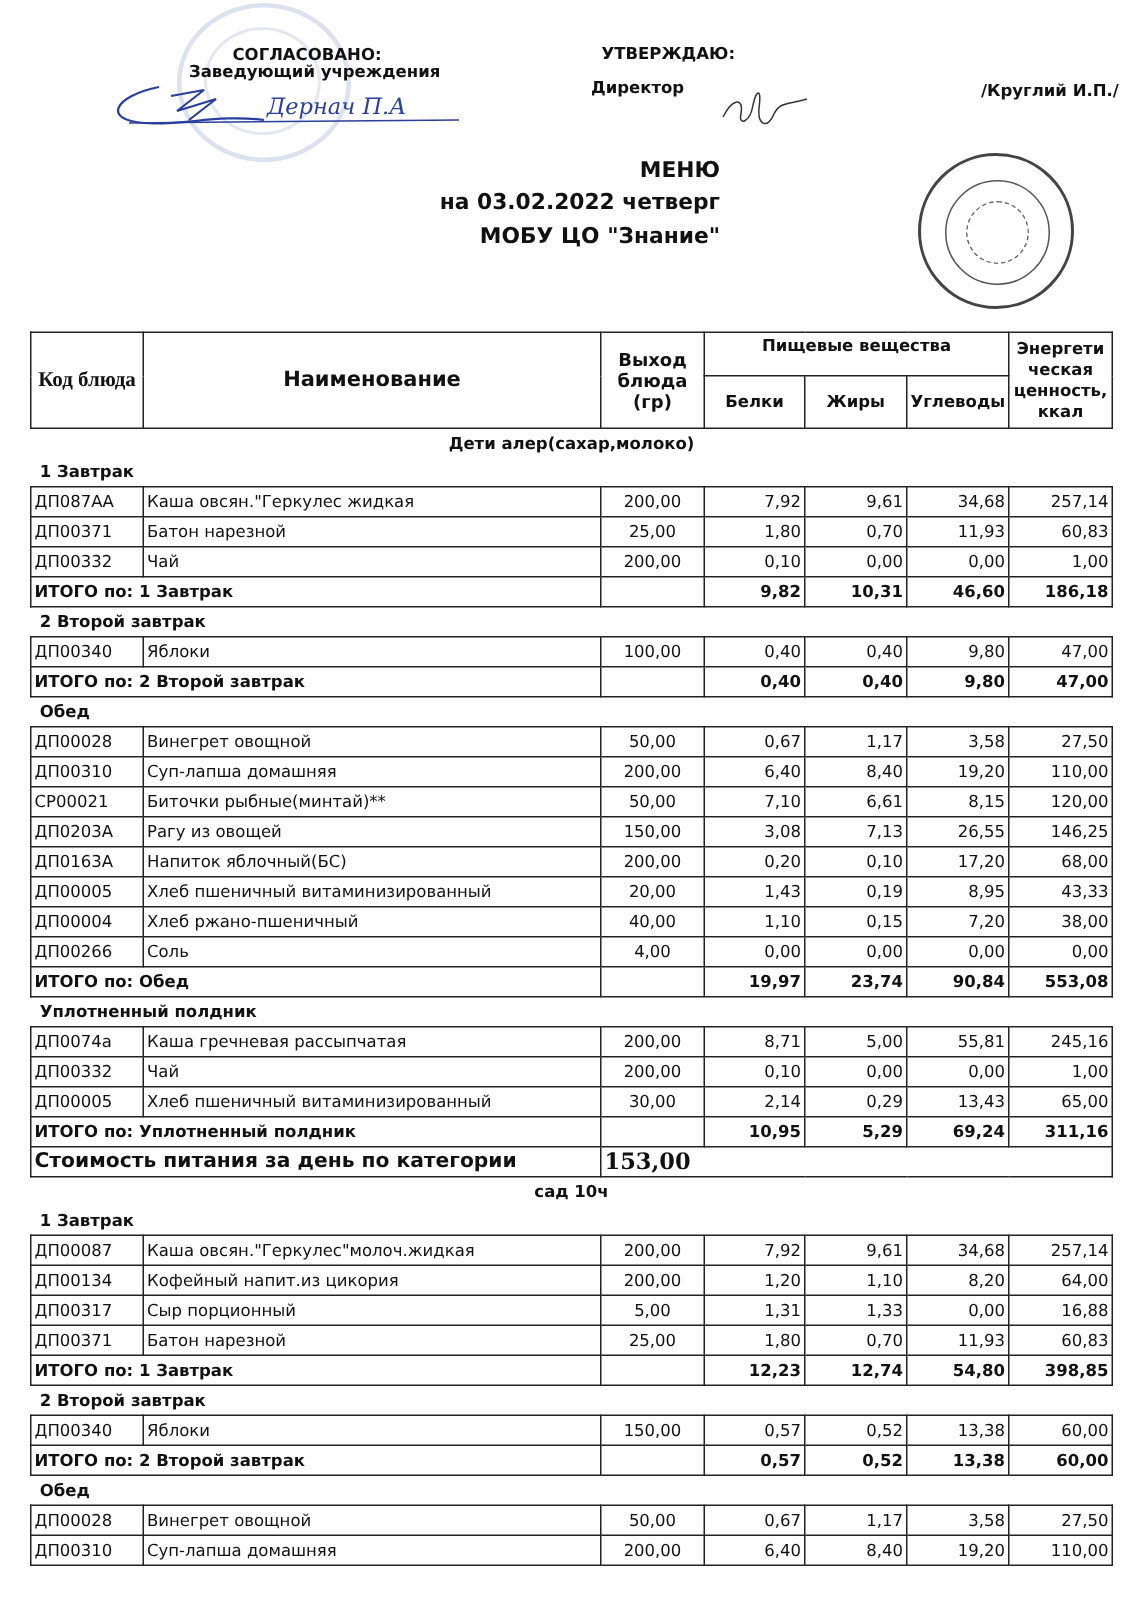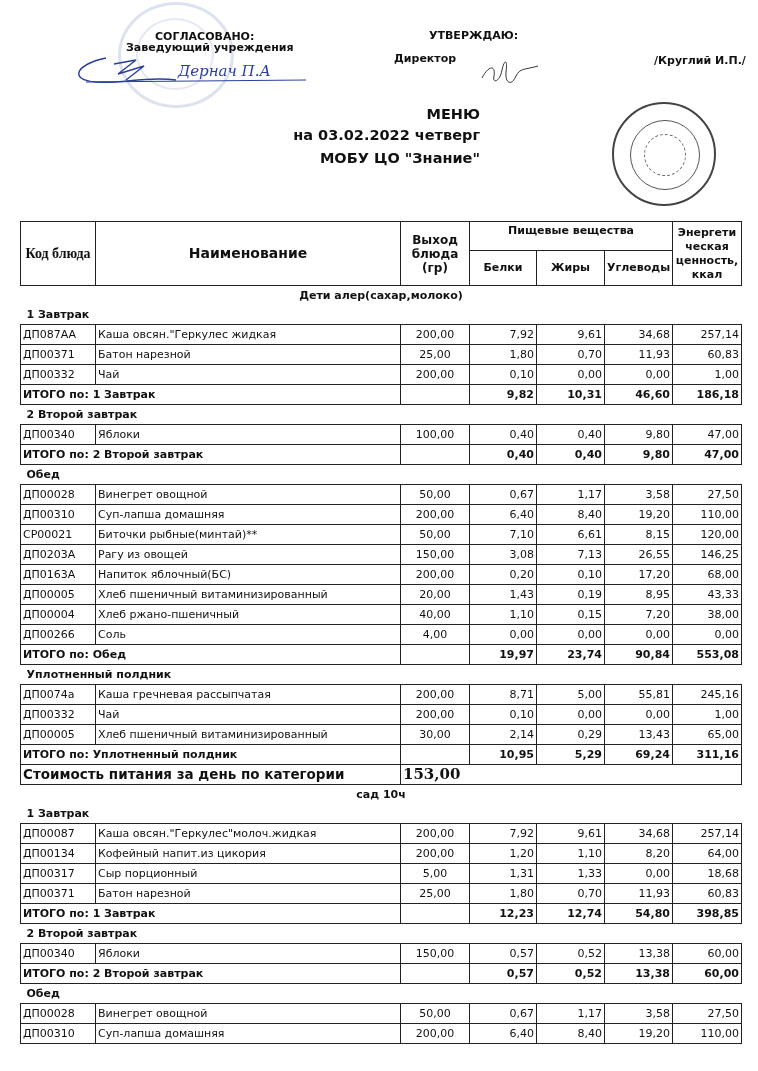--- a/index.html
+++ b/index.html
@@ -44,21 +44,21 @@
 <div class="sign-ghost2"></div>
 <div class="abs approve-label" style="left:155px;top:30px;">СОГЛАСОВАНО:</div>
 <div class="abs approve-label" style="left:126px;top:41px;">Заведующий  учреждения</div>
 <svg class="abs" style="left:66px;top:50px;" width="250" height="40">
   <path d="M40 8 C10 14, 2 30, 30 32 C55 34, 80 26, 110 30" stroke="#2a3f9c" stroke-width="1.5" fill="none"></path>
   <path d="M48 14 L70 10 L52 24 L78 16 L60 30" stroke="#2a3f9c" stroke-width="1.4" fill="none"></path>
   <line x1="20" y1="32" x2="240" y2="30" stroke="#2a3f9c" stroke-width="1"></line>
   <text x="112" y="26" font-family="DejaVu Serif, serif" font-style="italic" font-size="15" fill="#2a3f9c">Дернач П.А</text>
 </svg>
 
-<div class="abs approve-label" style="left:401px;top:29px;margin-left:28px;">УТВЕРЖДАЮ:</div>
+<div class="abs approve-label" style="left:401px;top:29px;">УТВЕРЖДАЮ:</div>
 <div class="abs approve-label" style="left:394px;top:52px;">Директор</div>
 <svg class="abs" style="left:478px;top:52px;" width="70" height="40">
   <path d="M4 26 C10 14, 18 12, 16 24 C14 32, 22 30, 24 18 C26 8, 30 6, 28 20 C27 32, 34 34, 38 24 C42 16, 46 18, 60 14" stroke="#333" stroke-width="1" fill="none"></path>
 </svg>
 <div class="abs approve-label" style="left:654px;top:54px;">/Круглий И.П./</div>
 
 <div class="title" style="top:106px;">МЕНЮ</div>
 <div class="title" style="top:127px;">на 03.02.2022  четверг</div>
 <div class="title" style="top:150px;">МОБУ ЦО "Знание"</div>
 
@@ -302,21 +302,21 @@
         <td class="num">8,20</td>
         <td class="num">64,00</td>
       </tr>
       <tr class="grid">
         <td>ДП00317</td>
         <td>Сыр порционный</td>
         <td class="ctr">5,00</td>
         <td class="num">1,31</td>
         <td class="num">1,33</td>
         <td class="num">0,00</td>
-        <td class="num">18,68</td>
+        <td class="num">16,88</td>
       </tr>
       <tr class="grid">
         <td>ДП00371</td>
         <td>Батон нарезной</td>
         <td class="ctr">25,00</td>
         <td class="num">1,80</td>
         <td class="num">0,70</td>
         <td class="num">11,93</td>
         <td class="num">60,83</td>
       </tr>

